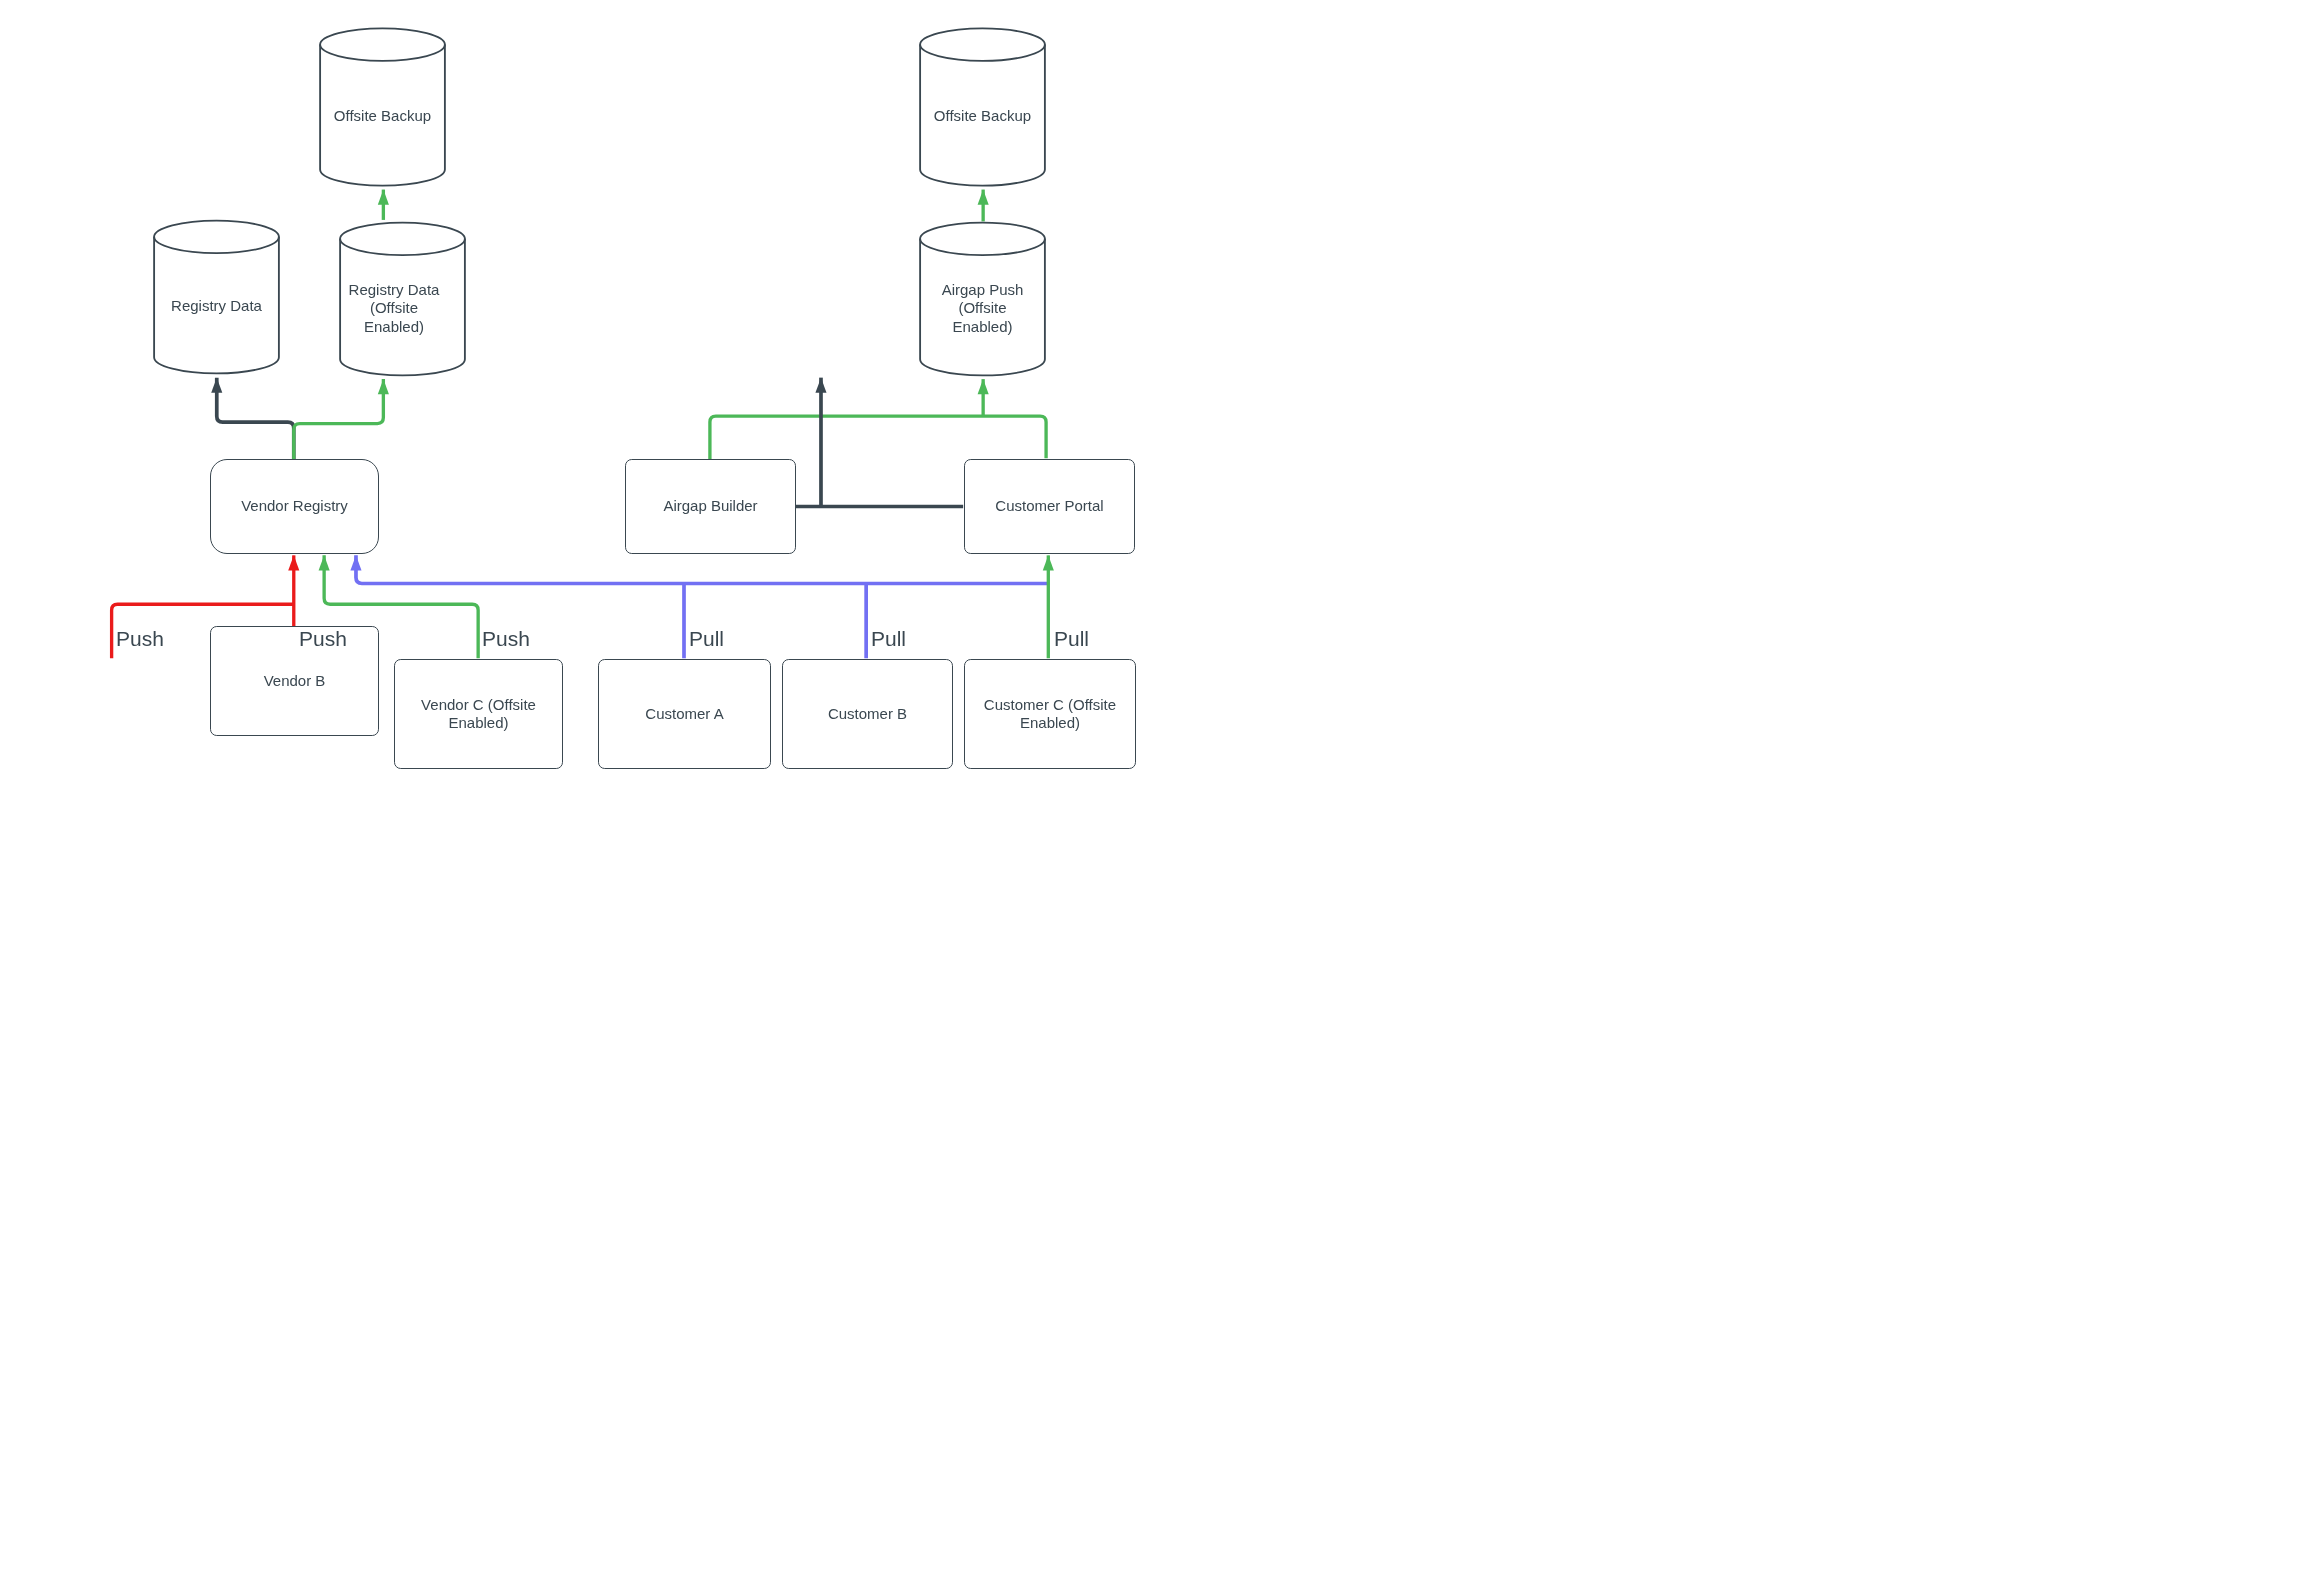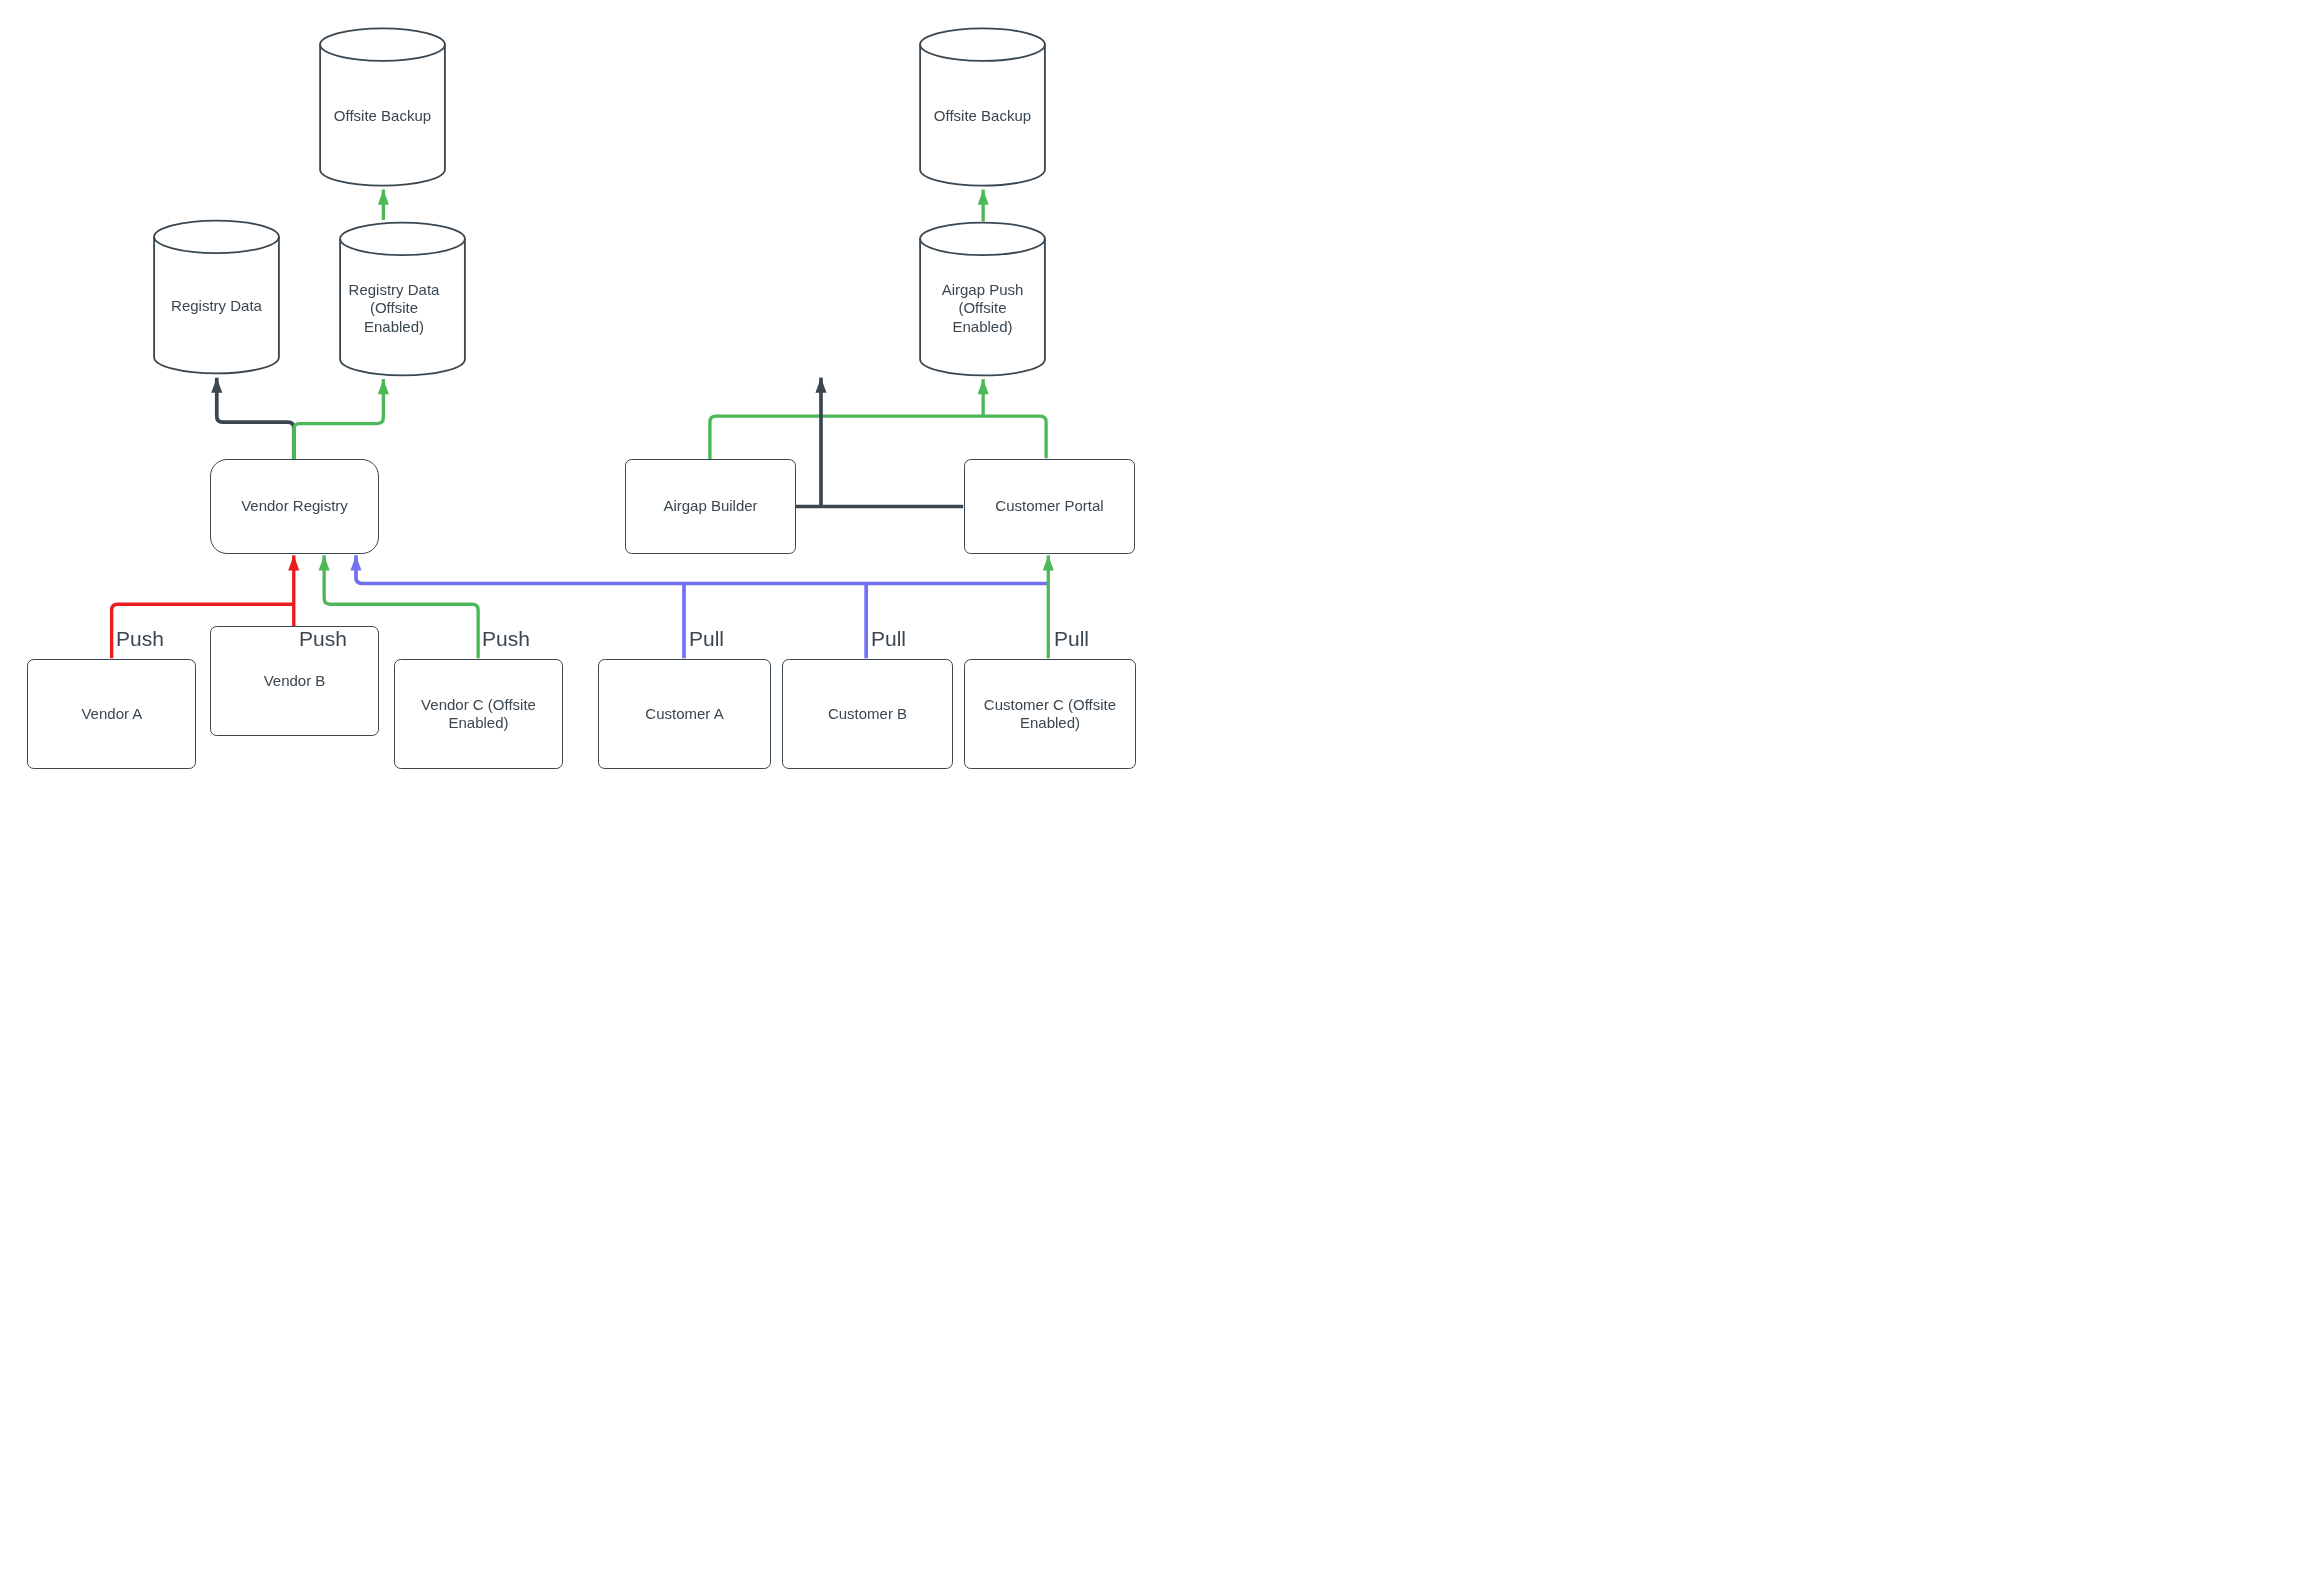--- a/index.html
+++ b/index.html
@@ -128,23 +128,20 @@
   </div>
 
   <div class="node box" style="left:625px; top:459px; width:169px; height:93px;">
     <div class="label">Airgap Builder</div>
   </div>
 
   <div class="node box" style="left:964px; top:459px; width:169px; height:93px;">
     <div class="label">Customer Portal</div>
   </div>
 
-  <div class="node box" style="left:27.4px; top:659px; width:167px; height:108px;">
-    <div class="label">Vendor A</div>
-  </div>
 
   <div class="node box" style="left:210px; top:626px; width:167px; height:108px;">
     <div class="label">Vendor B</div>
   </div>
 
   <div class="node box" style="left:394px; top:659px; width:167px; height:108px;">
     <div class="label">Vendor C (Offsite Enabled)</div>
   </div>
 
   <div class="node box" style="left:598px; top:659px; width:171px; height:108px;">

